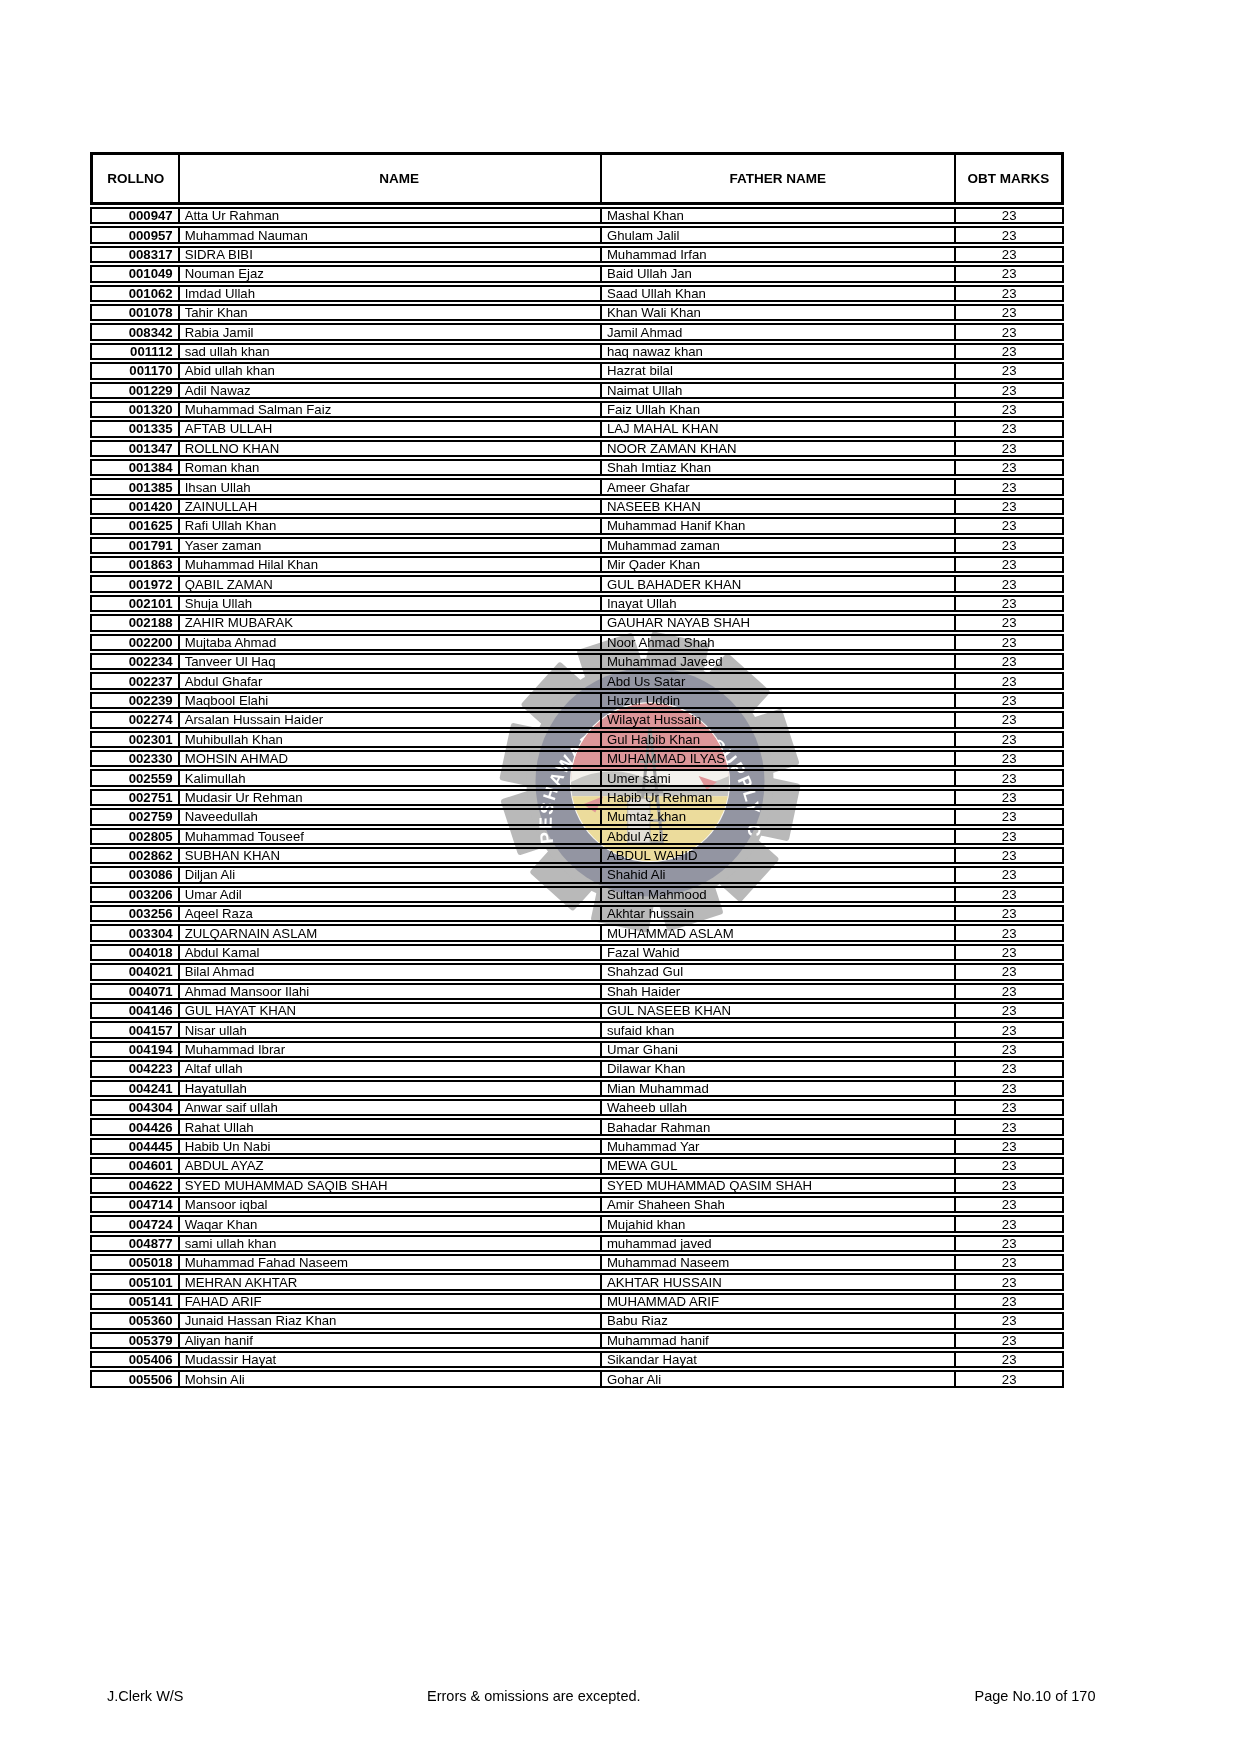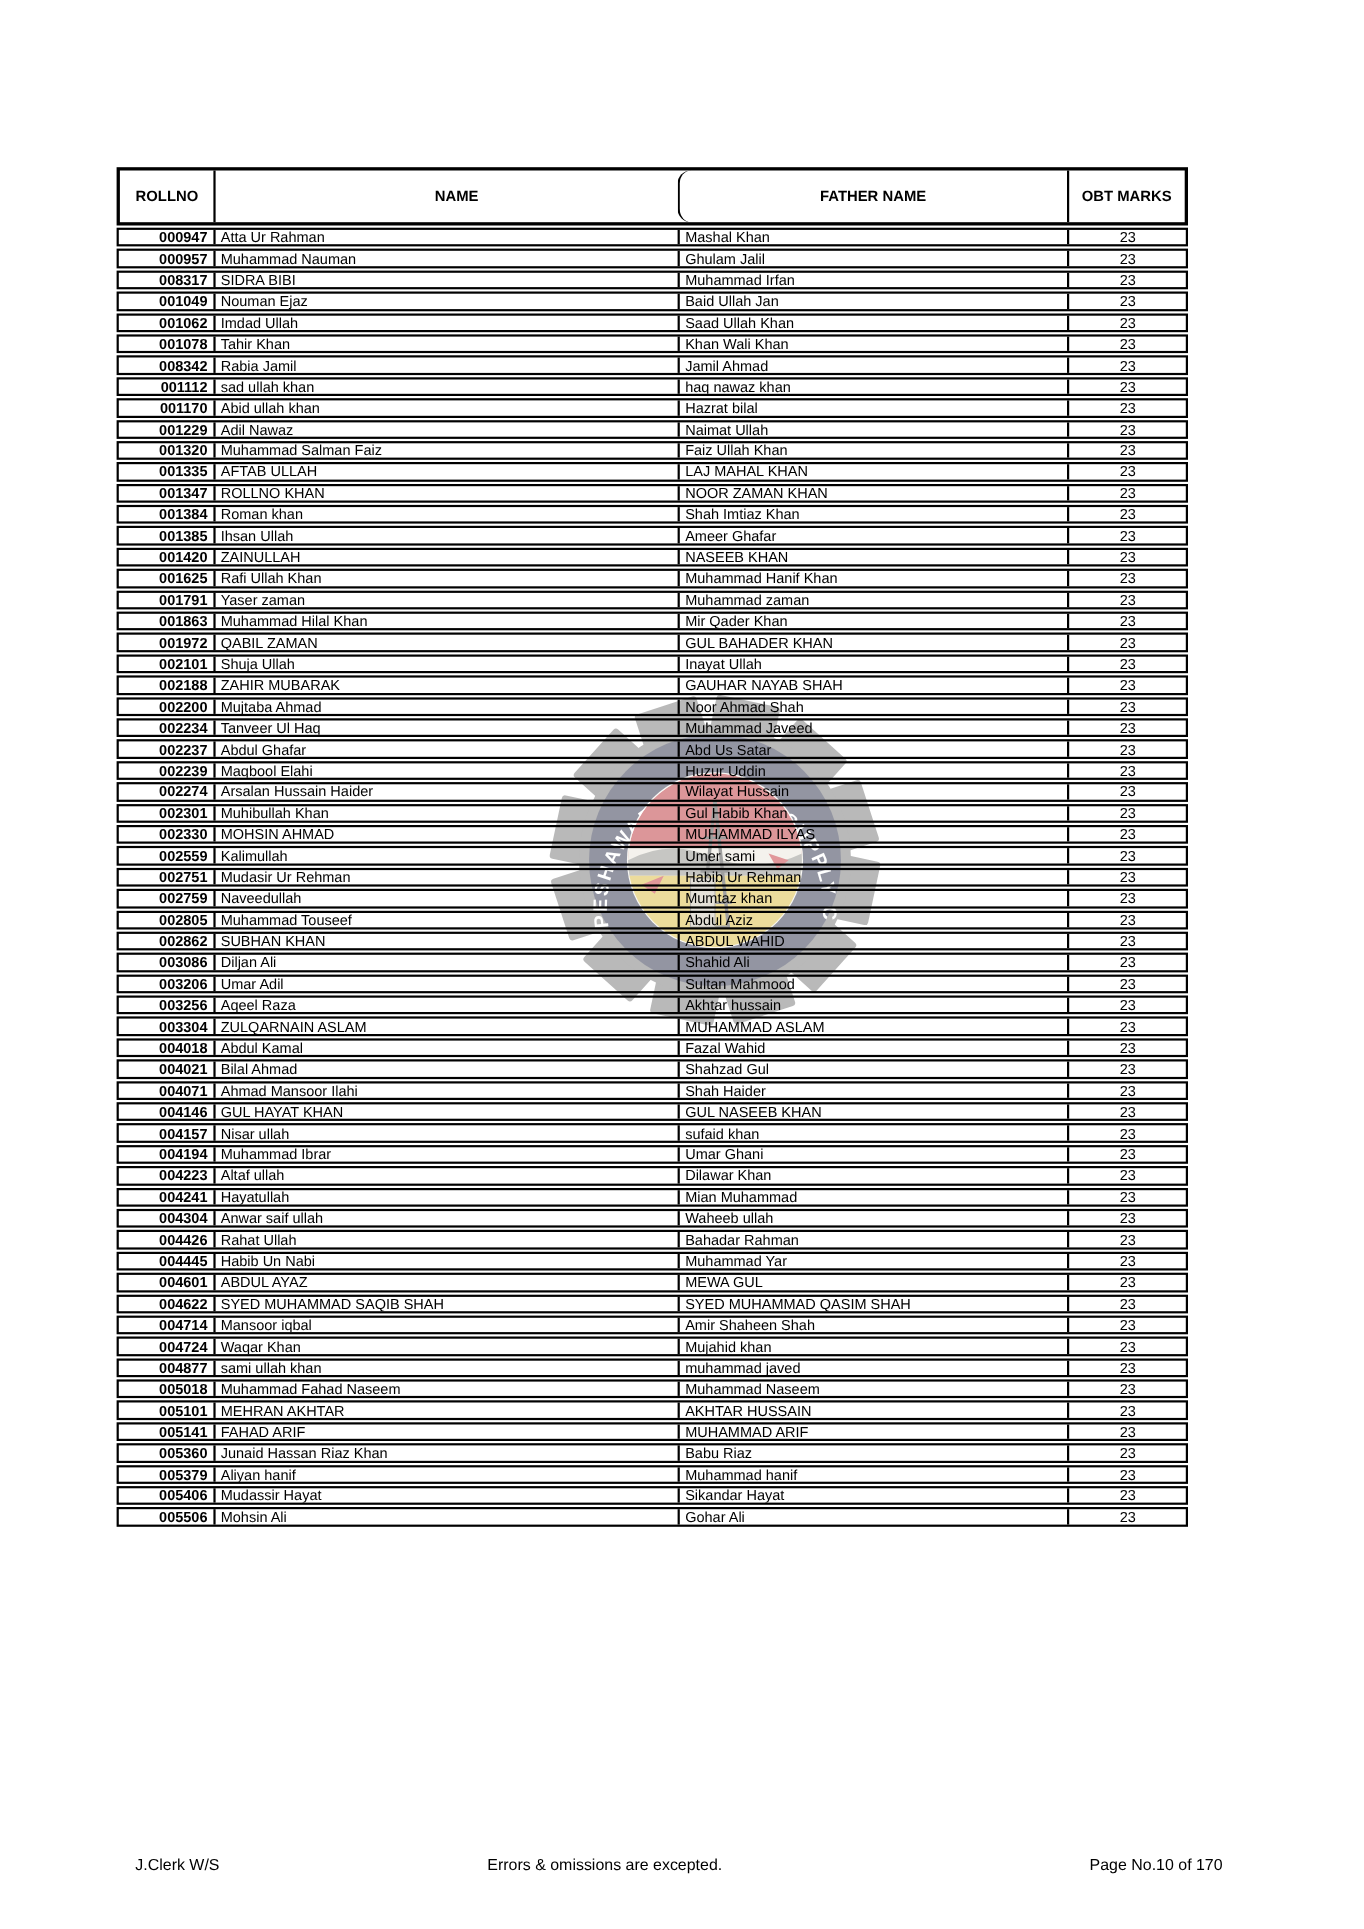--- a/index.html
+++ b/index.html
@@ -3,37 +3,37 @@
 <meta charset="utf-8">
 <style>
   html,body{margin:0;padding:0;}
   body{background:#ffffff;font-family:"Liberation Sans","DejaVu Sans",sans-serif;color:#000;}
   .page{position:relative;width:1240px;height:1754px;background:#ffffff;overflow:hidden;}
 
   
   .watermark{position:absolute;left:498px;top:630px;width:304px;height:304px;opacity:.48;z-index:0;}
 
   
-  .results-table{position:absolute;left:106px;top:152px;width:974px;z-index:1;}
+  .results-table{position:absolute;left:90px;top:152px;width:974px;z-index:1;}
   .header-row{display:flex;height:53px;border:3px solid #000;box-sizing:border-box;margin-bottom:2px;background:transparent;}
   .header-cell{display:flex;align-items:center;justify-content:center;font-weight:700;font-size:13.5px;box-sizing:border-box;}
   .data-rows{}
   .row{display:flex;height:17.4px;border:2px solid #000;box-sizing:border-box;margin-bottom:2px;background:transparent;}
   .cell{display:flex;align-items:center;font-size:13.2px;line-height:13px;box-sizing:border-box;overflow:hidden;white-space:nowrap;}
   .c-roll{width:8.83%;justify-content:flex-end;padding-right:5px;font-weight:700;}
   .c-name{width:43.53%;padding-left:5px;border-left:2px solid #000;}
   .c-father{width:36.55%;padding-left:5px;border-left:2px solid #000;}
   .c-marks{width:11.09%;justify-content:center;border-left:2px solid #000;}
   .h-roll{width:8.83%;}
   .h-name{width:43.53%;border-left:2px solid #000;padding-left:18px;}
-  .h-father{width:36.55%;border-left:2px solid #000;border-radius:12px;}
+  .h-father{width:36.55%;border-left:2px solid #000;}
   .h-marks{width:11.09%;border-left:2px solid #000;}
 
   
-  .footer{position:absolute;left:123px;top:1688px;width:1088px;display:flex;z-index:1;font-size:14.5px;}
+  .footer{position:absolute;left:107px;top:1688px;width:1088px;display:flex;z-index:1;font-size:14.5px;}
   .footer .f-left{flex:1;text-align:left;}
   .footer .f-center{flex:1.4;text-align:left;}
   .footer .f-right{flex:1;text-align:center;}
 </style>
 </head>
 <body>
 
 <div class="page">
 
   <div class="watermark">

